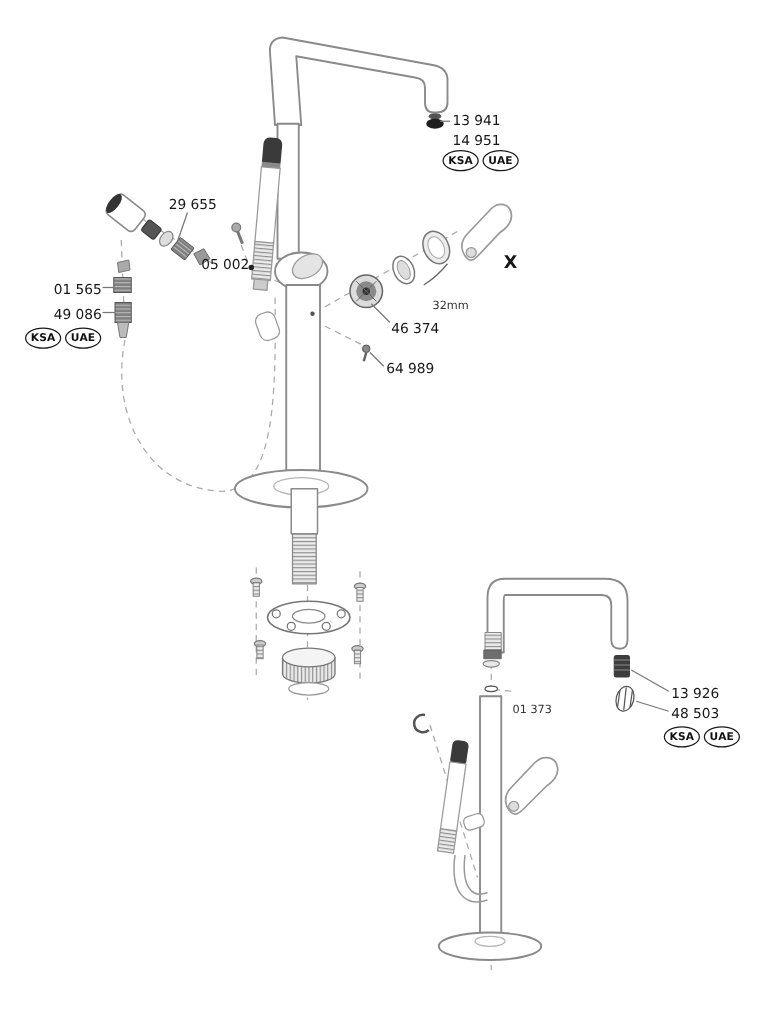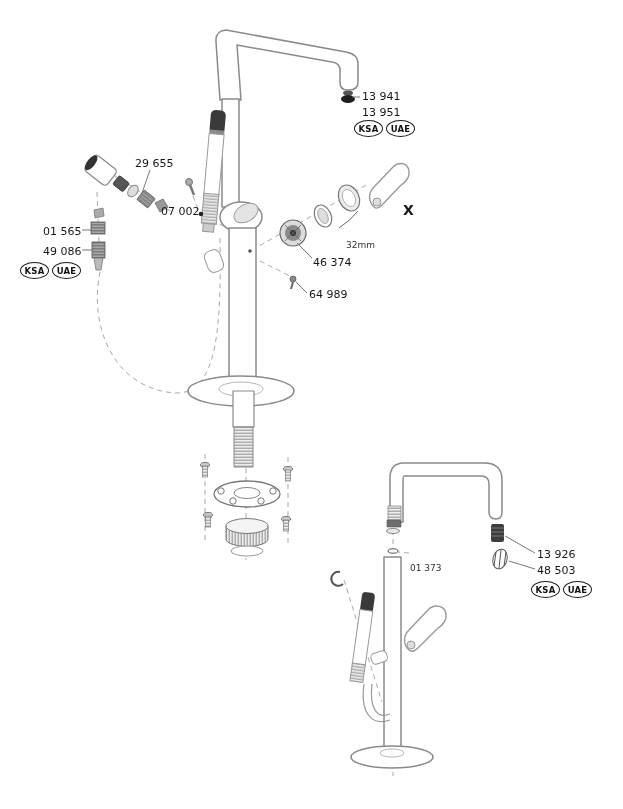--- a/index.html
+++ b/index.html
@@ -172,23 +172,23 @@
     <line x1="82" y1="230" x2="91" y2="230"></line>
     <line x1="82" y1="250" x2="92" y2="250"></line>
     <line x1="312" y1="258" x2="297" y2="243"></line>
     <line x1="307" y1="293" x2="296" y2="282"></line>
     <line x1="505" y1="536" x2="535" y2="553"></line>
     <line x1="509" y1="561" x2="535" y2="569"></line>
   </g>
 </svg>
 
 <div class="lbl" style="left:362px;top:91px">13 941</div>
-<div class="lbl" style="left:362px;top:107px">13 951</div>
+<div class="lbl" style="left:362px;top:107px">14 951</div>
 <div class="lbl" style="left:135px;top:158px">29 655</div>
-<div class="lbl" style="left:161px;top:206px">07 002</div>
+<div class="lbl" style="left:161px;top:206px">05 002</div>
 <div class="lbl" style="left:43px;top:226px">01 565</div>
 <div class="lbl" style="left:43px;top:246px">49 086</div>
 <div class="lbl" style="left:313px;top:257px">46 374</div>
 <div class="lbl" style="left:309px;top:289px">64 989</div>
 <div class="lbl sm" style="left:346px;top:226px">32mm</div>
 <div class="lbl x" style="left:403px;top:203px">X</div>
 <div class="lbl sm" style="left:410px;top:549px">01 373</div>
 <div class="lbl" style="left:537px;top:549px">13 926</div>
 <div class="lbl" style="left:537px;top:565px">48 503</div>
 

